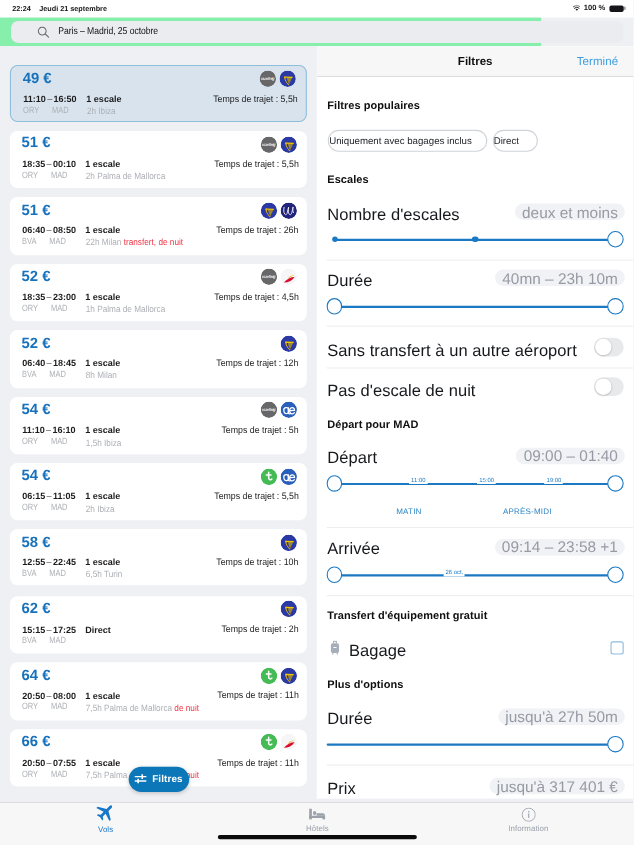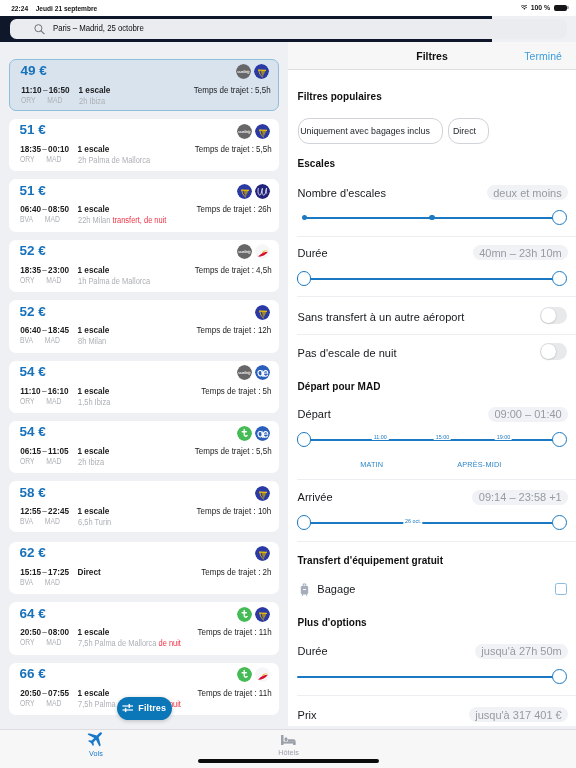--- a/index.html
+++ b/index.html
@@ -10,21 +10,21 @@
   
   .statusbar { position:absolute; left:0; top:0; width:576px; height:16px;
      display:flex; align-items:center; background:#ffffff; font-size:6.6px; color:#151517; }
   .sb-left { position:absolute; left:11.2px; top:5.2px; display:flex; align-items:baseline; gap:7.6px; font-weight:bold; letter-spacing:.0px; line-height:7px;}
   .sb-right { position:absolute; right:9.5px; top:3.8px; display:flex; align-items:center; gap:3.3px; font-weight:bold; line-height:8px;}
   .sb-right .pct { font-size:6.9px; letter-spacing:.0px; }
   .batt { width:13.0px; height:6.6px; background:#16161a; border-radius:1.9px; position:relative; box-sizing:border-box; }
   .batt::after { content:""; position:absolute; right:-2.0px; top:1.8px; width:1.2px; height:3.0px; background:rgba(0,0,0,.35); border-radius:0 1px 1px 0;}
 
   
-  .searchwrap { position:absolute; left:0; top:16px; width:492px; height:26px; background:#0f172a; }
+  .searchwrap { position:absolute; left:0; top:16px; width:492px; height:26px; background:#86efac; }
   .searchbar { position:absolute; left:9.5px; top:3.3px; width:557px; height:19.4px; background:#ebecef;
      border-radius:6.5px; display:flex; align-items:center; padding-left:43.9px; gap:0px; }
   .searchbar .txt { font-size:9.0px; color:#0d0d0f; letter-spacing:-0.05px; line-height:9px; display:inline-block; transform:scaleX(0.87); transform-origin:left center; }
   .searchbar svg { position:absolute; left:24.8px; top:4.9px; }
 
   
   .leftpane { position:absolute; left:0; top:42px; width:288px; height:686.7px; background:#eff0f4; overflow:hidden; }
   .rightpane { position:absolute; left:288px; top:42px; width:288px; height:684px; background:#ffffff; overflow:hidden;
      }
 
@@ -51,24 +51,24 @@
   .filterbtn span { color:#fff; font-size:9px; font-weight:bold; letter-spacing:.1px;}
 
   
   .fhdr { position:absolute; left:0; top:0; width:288px; height:28px; background:#f7f7f8;
      border-bottom:0.5px solid #dededf; }
   .fhdr .title { position:absolute; left:0; right:0; top:8px; text-align:center; font-size:10.5px; font-weight:bold; color:#0f0f10;}
   .fhdr .done { position:absolute; right:14px; top:8px; font-size:10.5px; color:#3c9ddd; letter-spacing:.05px;}
 
   .sect-h { position:absolute; left:9.5px; font-size:10px; font-weight:bold; color:#0f0f10; letter-spacing:.05px;}
   .chip { position:absolute; border:0.9px solid #d0d3d8; border-radius:11px; display:flex;
-     align-items:center; justify-content:flex-end; padding:12px; font-size:8.8px; color:#24262b; white-space:nowrap; }
-  .row-label { position:absolute; left:9.5px; font-size:11px; color:#16181c; letter-spacing:.05px;}
+     align-items:center; justify-content:flex-start; padding:0; font-size:8.8px; color:#24262b; white-space:nowrap; }
+  .row-label { position:absolute; left:9.5px; font-size:15px; color:#16181c; letter-spacing:.05px;}
   .pill { position:absolute; right:7.7px; height:15px; background:#f1f2f5; border-radius:7.5px;
-     display:flex; align-items:center; padding:0 6.6px; font-size:11px; color:#969aa3; white-space:nowrap;}
+     display:flex; align-items:center; padding:0 6.6px; font-size:14px; color:#969aa3; white-space:nowrap;}
   .hr { position:absolute; left:8.8px; right:0; height:0.6px; background:#eceef1;}
 
   
   .sl { position:absolute; height:15px; }
   .sl .track { position:absolute; left:0; right:0; top:6.6px; height:1.8px; background:#1b79c3; border-radius:1px;}
   .sl .knob { position:absolute; top:0; width:14.9px; height:14.9px; border-radius:50%; background:#fff; border:1.7px solid #1b79c3;}
   .sl .dot { position:absolute; top:4.65px; width:5.6px; height:5.6px; border-radius:50%; background:#1b79c3;}
   .sl .tick { position:absolute; top:2.2px; font-size:5.4px; color:#1b79c3; background:#fff; padding:0 1.6px; transform:translateX(-50%); line-height:6px;}
 
   .tlabel { position:absolute; font-size:7.3px; color:#2c86c8; font-weight:normal; letter-spacing:.18px; line-height:8px;margin-left:48px;}
@@ -476,15 +476,23 @@
         <span style="color:#9ba0a9; display:block; line-height:0; margin-top:5.5px"><svg fill="#9ba0a9" width="14.6" height="10.2" viewBox="0 0 29.2 20.4">
             <path d="M0 0h5.0v17.2h-5.0z"></path>
             <path d="M0 13.2h29.2v4.0h-29.2z"></path>
             <path d="M24.2 15.4h5.0v5.0h-5.0z"></path>
             <path d="M0 15.4h5.0v5.0h-5.0z"></path>
             <path d="M13.6 8.6h11.4c2.3 0 4.2 1.9 4.2 4.2v0.6h-15.6z"></path>
             <ellipse cx="10.0" cy="8.4" rx="3.0" ry="3.9"></ellipse>
           </svg></span>
         <span class="lbl" style="color:#9ba0a9; margin-top:3.5px">Hôtels</span>
       </div>
+      <div class="tab" style="left: 420.3px; top: 0px;">
+        <span style="color:#9ba0a9; display:block; line-height:0; margin-top:3.9px"><svg fill="#9ba0a9" width="13.3" height="13.3" viewBox="0 0 28 28">
+            <circle cx="14" cy="14" r="12.6" fill="none" stroke="currentColor" stroke-width="1.7"></circle>
+            <circle cx="14" cy="8.2" r="1.45"></circle>
+            <rect x="13.0" y="11.4" width="2.1" height="9.0" rx="1.0"></rect>
+          </svg></span>
+        <span class="lbl" style="color:#9ba0a9; margin-top:2.2px">Information</span>
+      </div>
     </div>
   <div class="homebar"></div>
 </div>
 
 </body></html>

